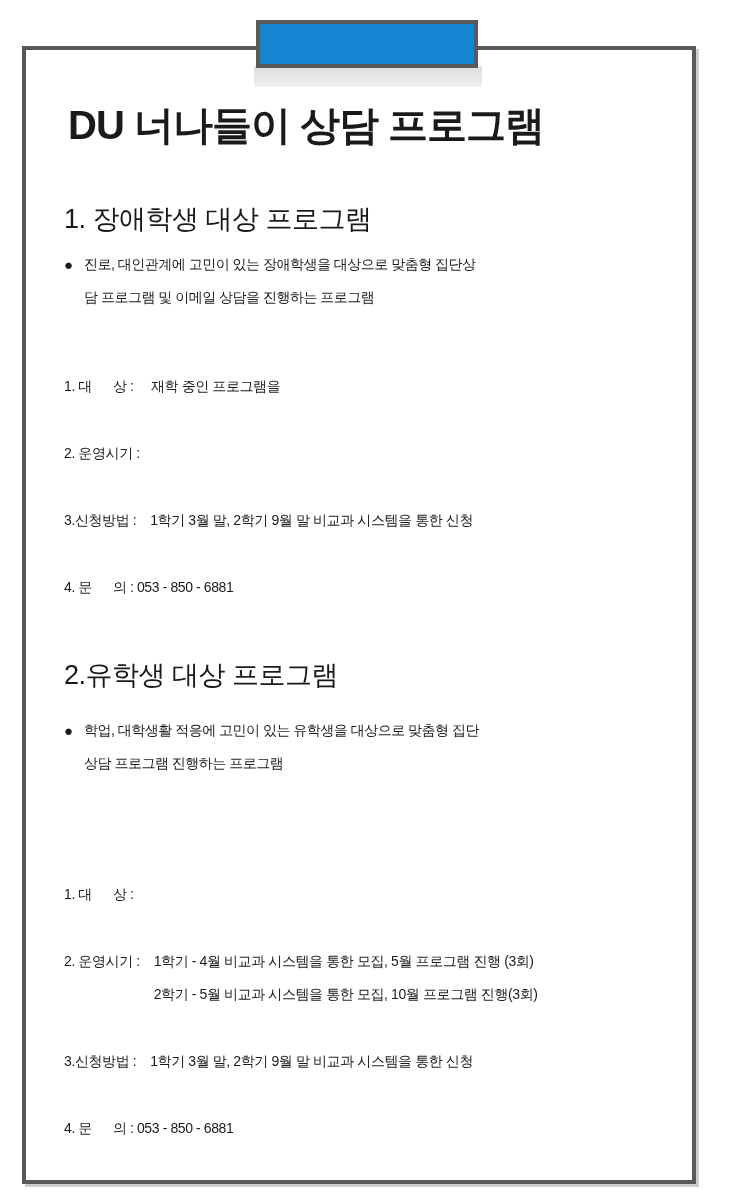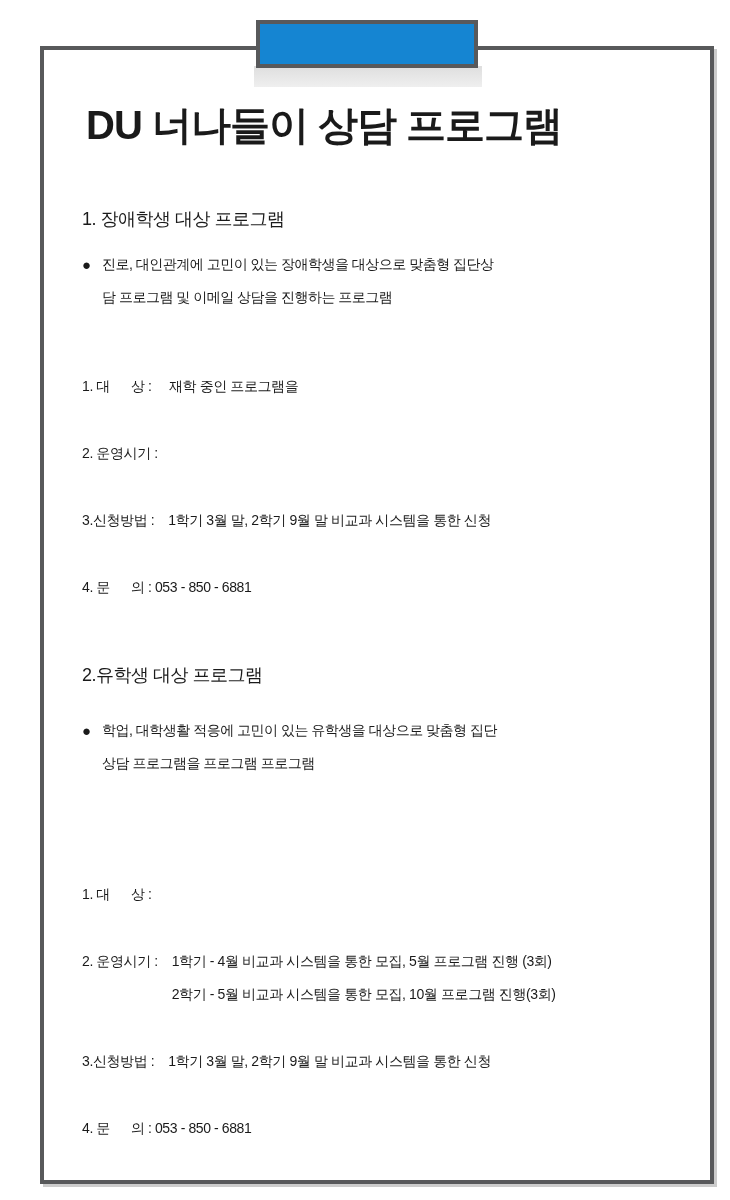--- a/index.html
+++ b/index.html
@@ -25,41 +25,41 @@
     position: absolute;
     left: 254px; top: 66px;
     width: 228px; height: 21px;
     background: linear-gradient(#dedede, #efefef);
     z-index: 2;
   }
 
   
   .card {
     position: absolute;
-    left: 40px; top: 46px;
+    left: 22px; top: 46px;
     width: 674px; height: 1138px;
     background: #ffffff;
     border: 4px solid #58595B;
     box-shadow: 3px 3px 0 #cccccc;
     z-index: 1;
   }
   .card-content {
     padding: 0 24px 0 38px;
   }
 
   .page-title {
     margin: 49px 0 0 4px;
     font-size: 40px;
     line-height: 52px;
     font-weight: 800;
     letter-spacing: -1px;
   }
 
   .section-heading {
-    font-size: 18px;
+    font-size: 27px;
     line-height: 26px;
     letter-spacing: -0.5px;
     white-space: pre;
   }
   .s1 .section-heading { margin-top: 55px; }
   .s2 .section-heading { margin-top: 58px; }
 
   .bullet-row {
     display: flex;
     align-items: flex-start;
@@ -145,21 +145,21 @@
         </div>
       </div>
 
       <div class="section s2">
         <div class="section-heading">2.유학생 대상 프로그램</div>
 
         <div class="bullet-row">
           <span class="bullet-dot">●</span>
           <div class="bullet-text">
             <div>학업, 대학생활 적응에 고민이 있는 유학생을 대상으로 맞춤형 집단</div>
-            <div>상담 프로그램을 프로그램 프로그램</div>
+            <div>상담 프로그램 진행하는 프로그램</div>
           </div>
         </div>
 
         <div class="details">
           <div class="detail-row">
             <div class="detail-label">1. 대      상 :     </div>
           </div>
           <div class="detail-row">
             <div class="detail-label">2. 운영시기 :    </div>
             <div class="detail-value">

